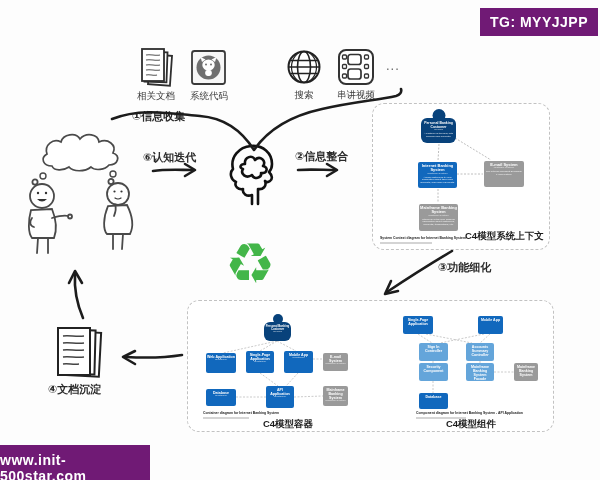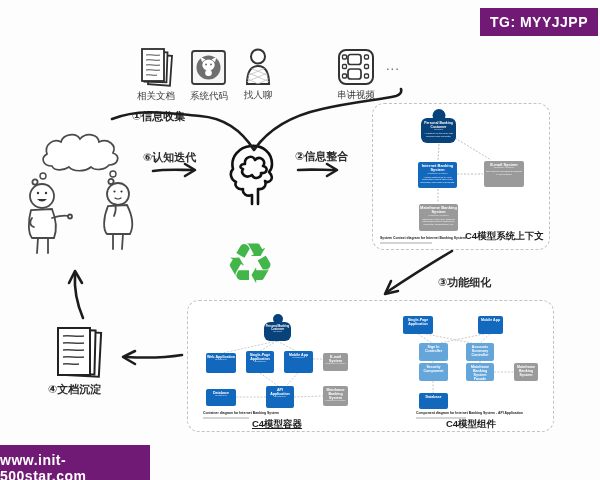--- a/index.html
+++ b/index.html
@@ -78,41 +78,30 @@
         <path d="M12,9 C17,8 21,10 26,9"></path>
           <path d="M12,14 C17,13 21,15 26,14"></path>
         <path d="M12,19 C17,18 21,20 26,19"></path>
           <path d="M12,24 C17,23 21,25 26,24"></path>
         <path d="M12,29 C16,28 19,30 23,29"></path>
       </g>
     </svg>
     <div class="lbl">相关文档</div>
   </div>
 
-  <div class="src" style="left:236px;top:47px;">
-    <svg width="44" height="40" viewBox="0 0 44 40">
-      <defs>
-          <clipPath id="pb">
-            <path d="M11,37 C11,25 15,19 22,19 C29,19 33,25 33,37 Z"></path>
-          </clipPath>
-        </defs>
-      <circle cx="22" cy="9.5" r="7" fill="#fff" stroke="#333" stroke-width="2"></circle>
-      <path d="M11,37 C11,25 15,19 22,19 C29,19 33,25 33,37 Z" fill="#fff" stroke="#333" stroke-width="2"></path>
-      <g clip-path="url(#pb)" stroke="#c3c3c3" stroke-width=".8">
-        <path d="M8,24 L36,36"></path>
-          <path d="M8,30 L32,42"></path>
-          <path d="M12,20 L38,31"></path>
-        <path d="M36,24 L8,36"></path>
-          <path d="M36,30 L12,42"></path>
-          <path d="M32,20 L6,31"></path>
-      </g>
-    </svg>
-    <div class="lbl">找人聊</div>
-  </div>
-
+
+  <div class="src" style="left:282px;top:49px;">
+    <svg width="44" height="38" viewBox="0 0 44 38">
+      <circle cx="22" cy="18" r="15.5" fill="#fff" stroke="#222" stroke-width="2"></circle>
+      <ellipse cx="22" cy="18" rx="6.5" ry="15.5" fill="none" stroke="#222" stroke-width="1.6"></ellipse>
+      <ellipse cx="22" cy="18" rx="12.5" ry="15.5" fill="none" stroke="#222" stroke-width="1.2"></ellipse>
+      <path d="M8.5,11.5 H35.5 M6.5,18 H37.5 M8.5,24.5 H35.5" stroke="#222" stroke-width="1.6"></path>
+    </svg>
+    <div class="lbl">搜索</div>
+  </div>
 
   <div class="src" style="left:334px;top:48px;">
     <svg width="44" height="39" viewBox="0 0 44 39">
       <rect x="5" y="2" width="34" height="34" rx="7" fill="#fff" stroke="#333" stroke-width="2"></rect>
       <g fill="none" stroke="#333" stroke-width="1.7">
         <rect x="14" y="6.5" width="13" height="10" rx="2.5"></rect>
         <rect x="14" y="21" width="13" height="10" rx="2.5"></rect>
       </g>
       <g fill="none" stroke="#333" stroke-width="1.3">
         <rect x="8.5" y="7" width="4" height="4" rx="1"></rect>
@@ -123,21 +112,21 @@
         <rect x="30.5" y="26" width="4" height="4" rx="1"></rect>
       </g>
     </svg>
     <div class="lbl">串讲视频</div>
   </div>
 
   <div class="dots">...</div>
 
   <div class="step" style="left:132px;top:109px;">①信息收集</div>
   <div class="step" style="left:295px;top:149px;">②信息整合</div>
-  <div class="step" style="left:438px;top:275px;">③功能细化</div>
+  <div class="step" style="left:438px;top:260px;">③功能细化</div>
   <div class="step" style="left:48px;top:382px;">④文档沉淀</div>
   <div class="step" style="left:56px;top:154px;font-size:10px;">⑤业务串讲</div>
   <div class="step" style="left:143px;top:150px;">⑥认知迭代</div>
 
   <svg class="abs" style="left:36px;top:130px;" width="96" height="52" viewBox="0 0 96 52">
     <path d="M16,36 C7,36 4,28 11,24 C8,15 17,8 25,12 C27,4 40,2 44,9 C50,2 62,4 63,12 C72,8 81,15 77,23 C85,26 82,35 73,35 C69,40 59,41 55,37 C49,42 37,42 33,37 C27,41 18,41 16,36 Z" fill="#fff" stroke="#4a4a4a" stroke-width="1.7"></path>
     <circle cx="7" cy="46" r="3" fill="#fff" stroke="#4a4a4a" stroke-width="1.4"></circle>
     <circle cx="77" cy="44" r="3" fill="#fff" stroke="#4a4a4a" stroke-width="1.4"></circle>
   </svg>
 
@@ -307,21 +296,21 @@
     <div class="cbox blue" style="left:78px;top:85px;width:28px;height:22px;">
       <span class="t">API Application</span>
       <span class="ty">[Container]</span>
     </div>
     <div class="cbox gray" style="left:135px;top:85px;width:25px;height:20px;">
       <span class="t">Mainframe Banking System</span>
       <span class="ty">[Software System]</span>
     </div>
     <div class="cap" style="left:15px;top:110px;">Container diagram for Internet Banking System</div>
     <div class="subcap" style="left:15px;top:116px;width:46px;"></div>
-    <div class="c4label" style="left:29px;top:117px;width:120px;text-decoration:underline;">C4模型容器</div>
+    <div class="c4label" style="left:40px;top:117px;width:120px;">C4模型容器</div>
 
     <div class="cbox blue" style="left:215px;top:15px;width:30px;height:18px;">
       <span class="t">Single-Page Application</span>
     </div>
     <div class="cbox blue" style="left:290px;top:15px;width:25px;height:18px;">
       <span class="t">Mobile App</span>
     </div>
     <div class="cbox lblue" style="left:231px;top:42px;width:29px;height:18px;">
       <span class="t">Sign In Controller</span>
     </div>

